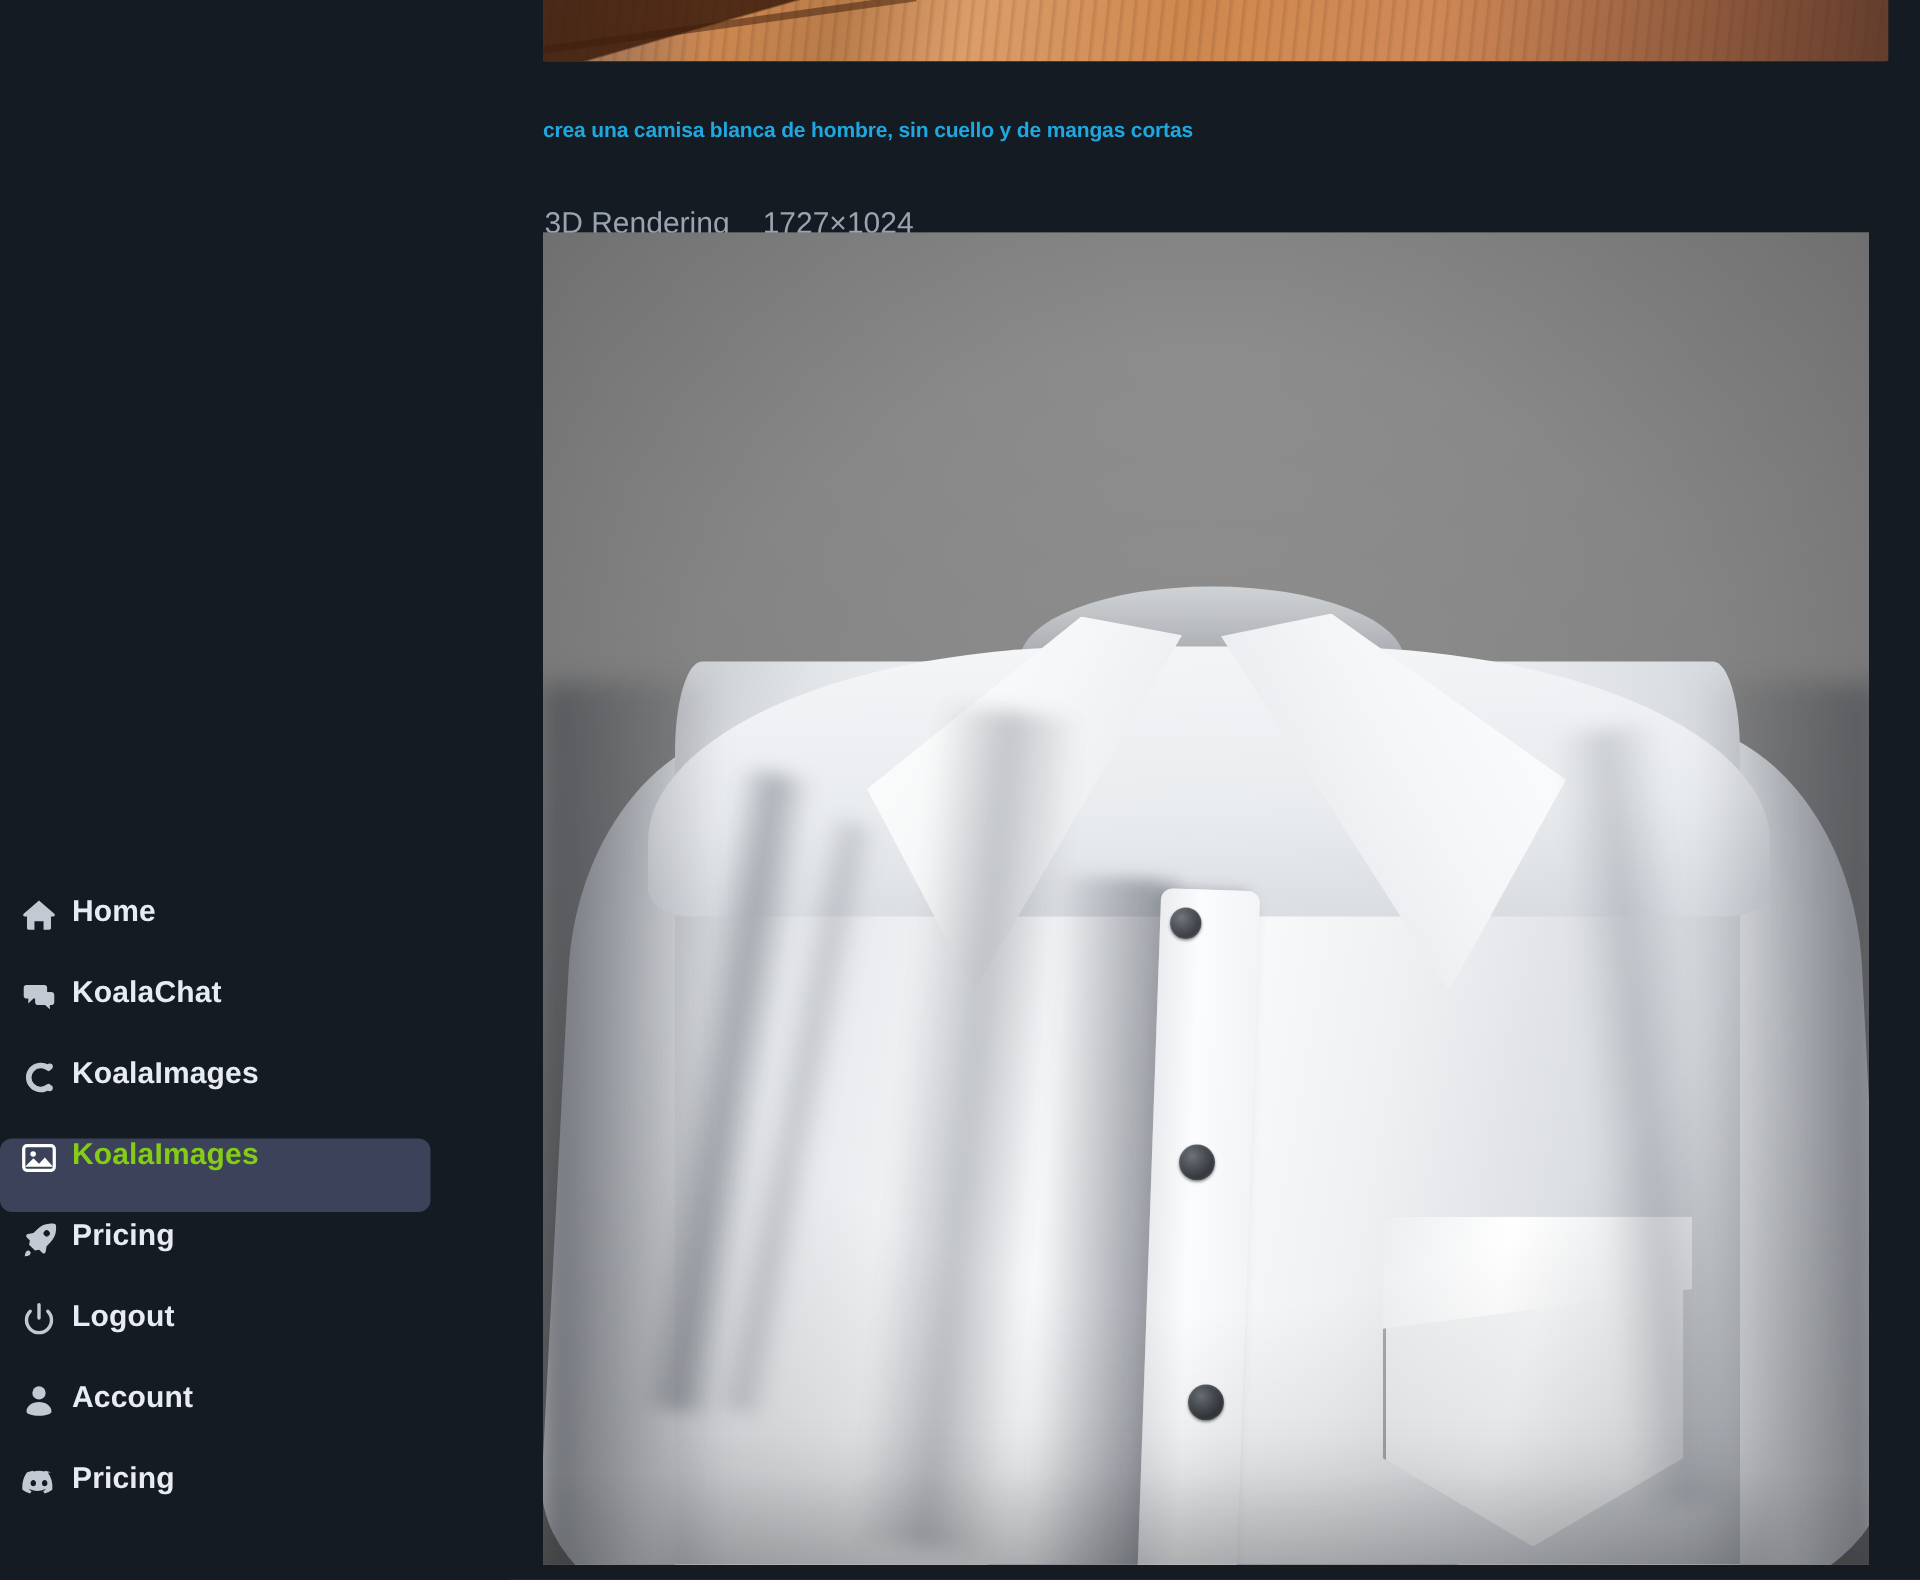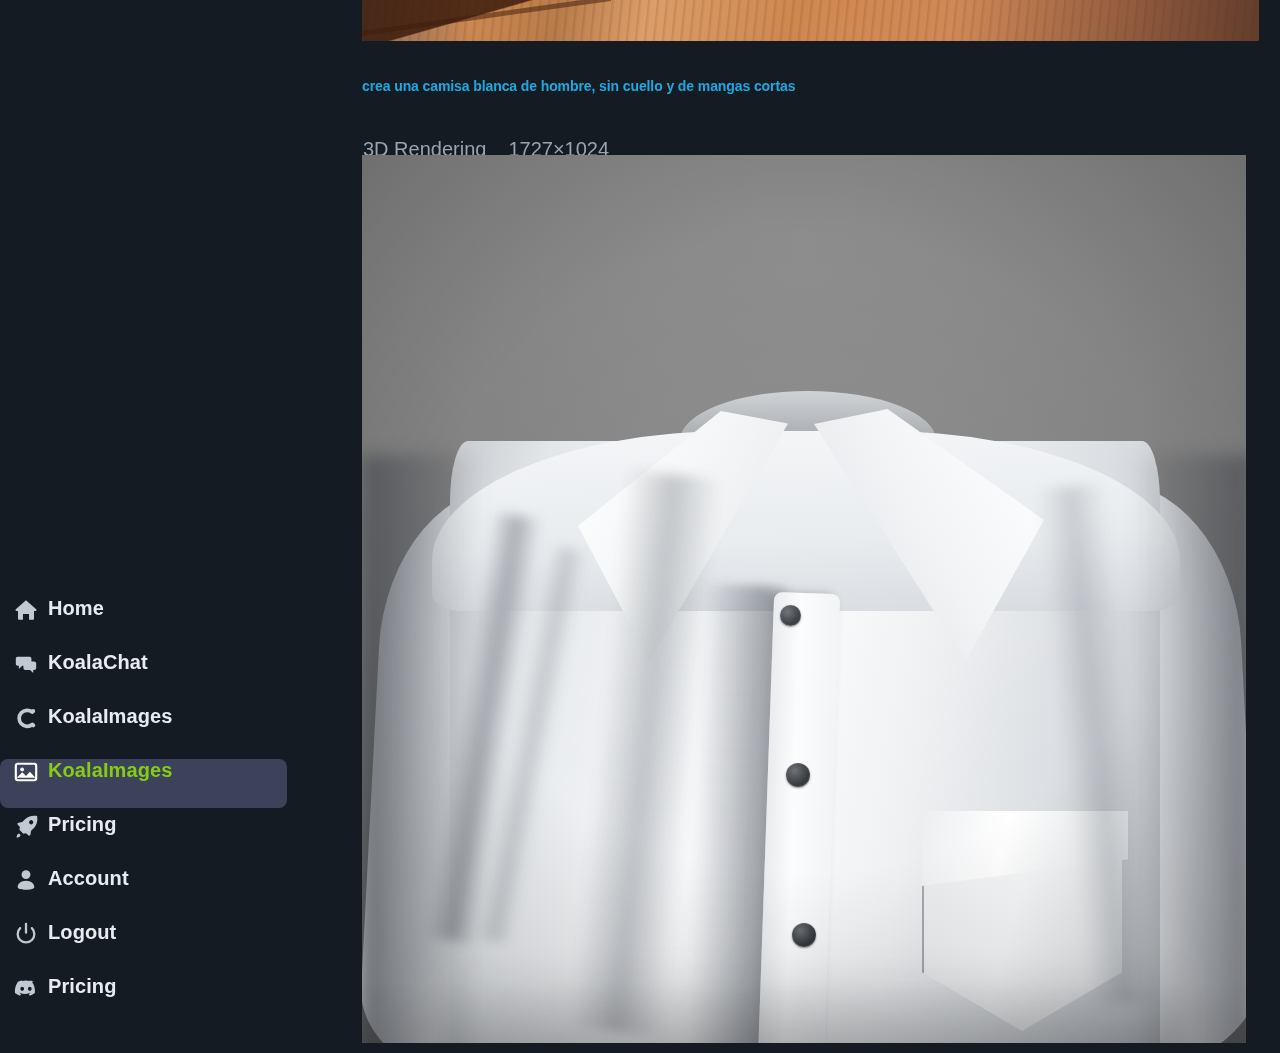--- a/index.html
+++ b/index.html
@@ -396,36 +396,36 @@
           <svg width="26" height="26" viewBox="0 0 24 24" fill="currentColor">
             <path d="M21.4 2.6c-4.3-.6-8 .9-10.6 3.5L8.6 8.3l-3.5.6a1.2 1.2 0 0 0-.7 2l2 2-.5 2.6 3.6 3.6 2.6-.5 2 2a1.2 1.2 0 0 0 2-.7l.6-3.5 2.2-2.2c2.6-2.6 4.1-6.3 3.5-10.6a1 1 0 0 0-1-1zM15.4 9.9a1.9 1.9 0 1 1 2.7-2.7 1.9 1.9 0 0 1-2.7 2.7z"></path>
             <path d="M4.3 19.6c-.9.9-1 3.1-1 3.1s2.2-.1 3.1-1c.6-.6.6-1.5 0-2.1-.6-.6-1.5-.6-2.1 0z"></path>
           </svg>
         </span>
         <span class="nav-label">Pricing</span>
       </a>
 
       <a class="nav-item">
         <span class="nav-ico">
+          <svg width="26" height="26" viewBox="0 0 24 24" fill="none" stroke="currentColor" stroke-width="2.1" stroke-linecap="round">
+            <path d="M6.6 6.6a7.7 7.7 0 1 0 10.8 0"></path>
+            <path d="M12 2.6v8.2"></path>
+          </svg>
+        </span>
+        <span class="nav-label">Logout</span>
+      </a>
+
+      <a class="nav-item">
+        <span class="nav-ico">
           <svg width="26" height="26" viewBox="0 0 24 24" fill="currentColor">
             <circle cx="12" cy="7" r="4.1"></circle>
             <path d="M12 12.6c-4.3 0-7.7 2.6-7.7 5.8 0 1.6 3.4 2.6 7.7 2.6s7.7-1 7.7-2.6c0-3.2-3.4-5.8-7.7-5.8z"></path>
           </svg>
         </span>
         <span class="nav-label">Account</span>
-      </a>
-
-      <a class="nav-item">
-        <span class="nav-ico">
-          <svg width="26" height="26" viewBox="0 0 24 24" fill="none" stroke="currentColor" stroke-width="2.1" stroke-linecap="round">
-            <path d="M6.6 6.6a7.7 7.7 0 1 0 10.8 0"></path>
-            <path d="M12 2.6v8.2"></path>
-          </svg>
-        </span>
-        <span class="nav-label">Logout</span>
       </a>
 
       <a class="nav-item">
         <span class="nav-ico">
           <svg width="26" height="26" viewBox="0 0 24 24" fill="currentColor">
             <path d="M19.5 6.2A15.4 15.4 0 0 0 15.7 5l-.3.6a13 13 0 0 0-6.8 0L8.3 5a15.4 15.4 0 0 0-3.8 1.2C2.1 9.8 1.5 13.3 1.8 16.7a15.6 15.6 0 0 0 4.7 2.4l1-1.6a10 10 0 0 1-1.6-.8l.4-.3a11 11 0 0 0 9.4 0l.4.3a10 10 0 0 1-1.6.8l1 1.6a15.6 15.6 0 0 0 4.7-2.4c.4-4-.6-7.4-2.7-10.5zM8.5 14.6c-.9 0-1.7-.9-1.7-1.9s.8-1.9 1.7-1.9 1.7.9 1.7 1.9-.8 1.9-1.7 1.9zm7 0c-.9 0-1.7-.9-1.7-1.9s.8-1.9 1.7-1.9 1.7.9 1.7 1.9-.8 1.9-1.7 1.9z"></path>
           </svg>
         </span>
         <span class="nav-label">Pricing</span>
       </a>

